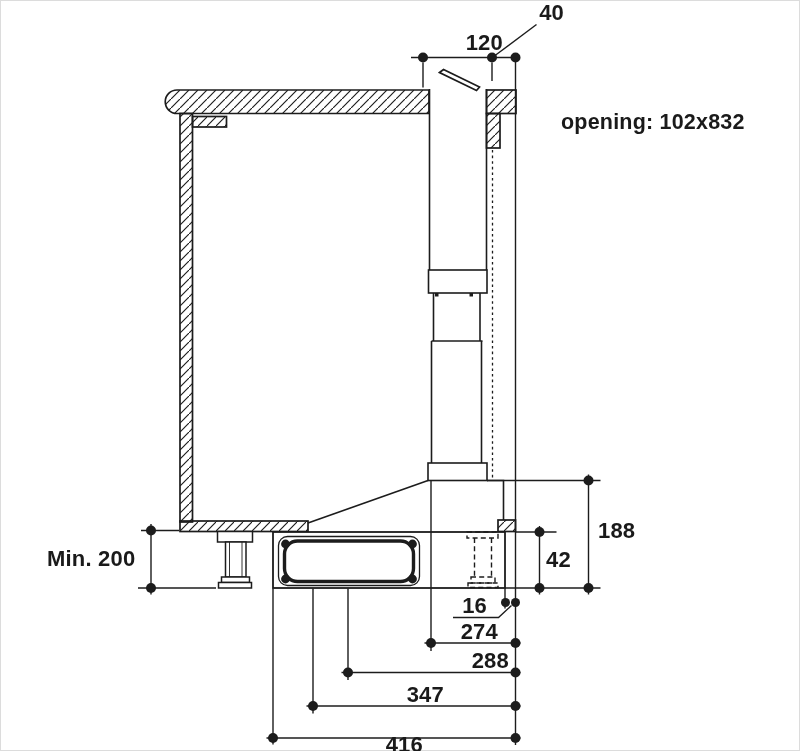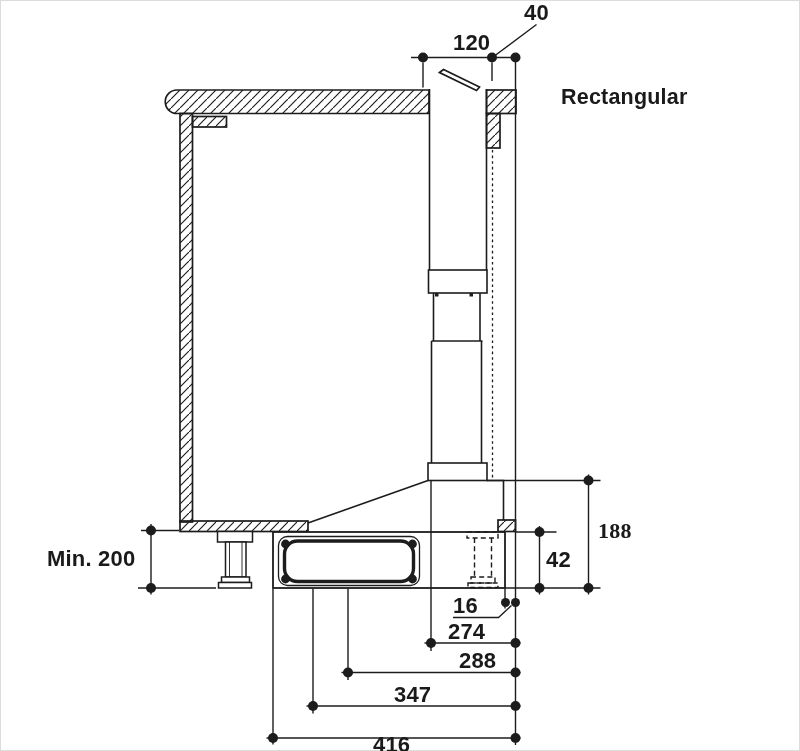--- a/index.html
+++ b/index.html
@@ -14,21 +14,21 @@
   #art{position:absolute;left:0;top:0;}
   .lbl{
     position:absolute;
     color:#1a1a1a;
     font-weight:bold;
     font-size:22px;
     line-height:22px;
     white-space:nowrap;
     letter-spacing:0.2px;
   }
-  .center{text-align:left;}
+  .center{text-align:right;}
   .note-line{font-size:21.5px;line-height:25.5px;}
 </style>
 </head>
 <body>
 
 <div id="stage">
 
   <svg id="art" width="800" height="751" viewBox="0 0 800 751">
     <defs>
       <pattern id="hatch" patternUnits="userSpaceOnUse" width="9" height="9">
@@ -171,25 +171,25 @@
       <circle cx="515.5" cy="706" r="5"></circle>
       <circle cx="273" cy="738" r="5"></circle>
       <circle cx="515.5" cy="738" r="5"></circle>
     </g>
   </svg>
 
   <div class="lbl center" style="left:453px;top:32px;width:50px;">120</div>
 
   <div class="lbl center" style="left:524px;top:2px;width:40px;">40</div>
 
-  <div class="lbl note-line" style="left:561px;top:85px;">Rectangular</div>
+  <div class="lbl note-line" style="left:561px;top:110px;">opening: 102x832</div>
 
   <div class="lbl" style="left:47px;top:548px;">Min. 200</div>
 
-  <div class="lbl" style="left:598px;top:520px;font-family:Liberation Serif, serif;">188</div>
+  <div class="lbl" style="left:598px;top:520px;">188</div>
 
   <div class="lbl" style="left:546px;top:549px;">42</div>
 
   <div class="lbl center" style="left:453px;top:595px;width:34px;">16</div>
 
   <div class="lbl center" style="left:448px;top:621px;width:50px;">274</div>
 
   <div class="lbl center" style="left:417px;top:650px;width:50px;margin-left:42px;">288</div>
 
   <div class="lbl center" style="left:394px;top:684px;width:50px;">347</div>

